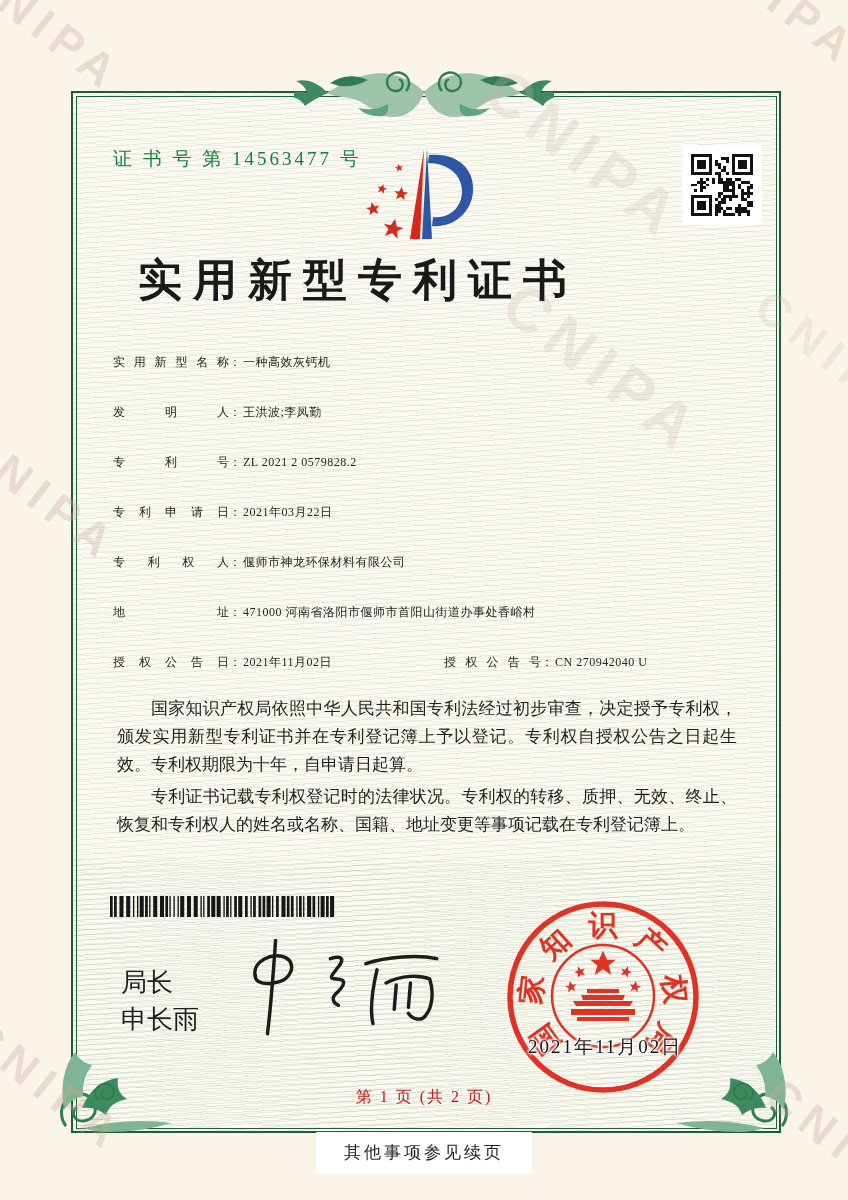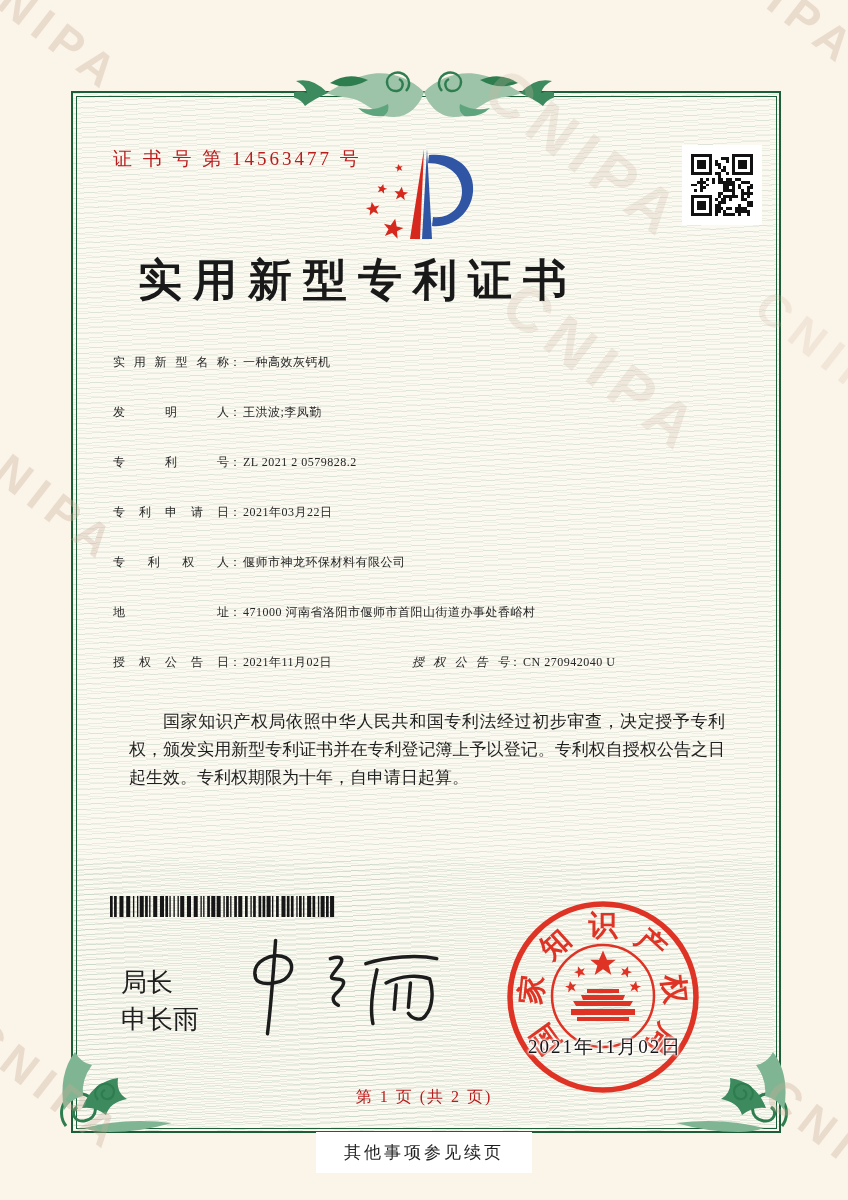--- a/index.html
+++ b/index.html
@@ -19,34 +19,34 @@
            repeating-linear-gradient(176deg, rgba(120,160,135,.15) 0 1px, rgba(0,0,0,0) 1px 5px),
            repeating-linear-gradient(184deg, rgba(120,160,135,.10) 0 1px, rgba(0,0,0,0) 1px 7px),
            #fcf9f0;}
   .frame-inner{position:absolute;inset:2.5px;border:1px solid #1b5e38;}
   .guilloche-strong{position:absolute;left:74px;top:860px;width:700px;height:266px;z-index:2;
          background:repeating-linear-gradient(177deg, rgba(110,155,130,.16) 0 1px, rgba(0,0,0,0) 1px 5px);}
   
   .ornament{position:absolute;z-index:3;pointer-events:none;}
   
   .content{position:absolute;inset:0;z-index:5;}
-  .cert-no{position:absolute;left:113px;top:146px;font-size:19px;color:#b91c1c;letter-spacing:3px;}
+  .cert-no{position:absolute;left:113px;top:146px;font-size:19px;color:#15803d;letter-spacing:3px;}
   .logo{position:absolute;left:360px;top:138px;}
   .qr{position:absolute;left:682px;top:145px;background:#fff;padding:3px;}
   .title{position:absolute;left:0;top:251px;width:716px;text-align:center;
          font-size:44px;font-weight:700;color:#191919;letter-spacing:11px;}
   .fields{position:absolute;left:113px;top:354px;width:632px;}
   .field-row{height:50px;font-size:12px;color:#262626;white-space:nowrap;}
   .flabel{display:inline-block;width:116px;text-align:justify;text-align-last:justify;vertical-align:top;}
   .fcolon{margin:0 2px 0 0;}
   .fvalue{letter-spacing:.5px;}
-  .flabel2{display:inline-block;width:97px;margin-left:80px;text-align:justify;text-align-last:justify;font-style:italic;}
+  .flabel2{display:inline-block;width:97px;margin-left:112px;text-align:justify;text-align-last:justify;}
   .body-text{position:absolute;left:113px;top:692px;width:628px;font-size:17px;
              line-height:28px;color:#1f1f1f;text-align:justify;}
-  .body-text p{margin:16px;text-indent:2em;}
+  .body-text p{margin:4px;text-indent:2em;font-family:Liberation Mono, monospace;}
   .barcode{position:absolute;left:110px;top:896px;}
   .signer{position:absolute;left:121px;top:964px;font-size:26px;color:#1f1f1f;
           font-family:"Liberation Sans","DejaVu Sans",sans-serif;line-height:37px;}
   .signature{position:absolute;left:233px;top:928px;}
   .seal{position:absolute;left:503px;top:897px;opacity:.95;}
   .seal-date{position:absolute;left:528px;top:1034px;font-size:19px;color:#161616;letter-spacing:2px;
              text-shadow:0 0 2px #fff,0 0 3px #fff,0 0 4px #fff,1px 1px 2px #fff,-1px -1px 2px #fff;
              white-space:nowrap;z-index:6;}
   .page-num{position:absolute;left:0;top:1087px;width:848px;text-align:center;
             font-size:16px;color:#b91c1c;letter-spacing:2px;}
@@ -278,20 +278,21 @@
       <div class="field-row">
         <span class="flabel">地址</span><span class="fcolon">：</span><span class="fvalue">471000 河南省洛阳市偃师市首阳山街道办事处香峪村</span>
       </div>
       <div class="field-row">
         <span class="flabel">授权公告日</span><span class="fcolon">：</span><span class="fvalue">2021年11月02日</span><span class="flabel2">授权公告号</span><span class="fcolon">：</span><span class="fvalue">CN 270942040 U</span>
       </div>
     </div>
 
     <div class="body-text">
       <p>国家知识产权局依照中华人民共和国专利法经过初步审查，决定授予专利权，颁发实用新型专利证书并在专利登记簿上予以登记。专利权自授权公告之日起生效。专利权期限为十年，自申请日起算。</p>
+      <p>专利证书记载专利权登记时的法律状况。专利权的转移、质押、无效、终止、恢复和专利权人的姓名或名称、国籍、地址变更等事项记载在专利登记簿上。</p>
     </div>
 
     <svg class="barcode" id="barcode" width="230" height="21">
         <rect x="0" y="0" width="2.7" height="21" fill="#161616"></rect>
         <rect x="4.050000000000001" y="0" width="2.7" height="21" fill="#161616"></rect>
         <rect x="9.450000000000001" y="0" width="4.050000000000001" height="21" fill="#161616"></rect>
         <rect x="16.200000000000003" y="0" width="4.050000000000001" height="21" fill="#161616"></rect>
         <rect x="22.950000000000003" y="0" width="1.35" height="21" fill="#161616"></rect>
         <rect x="27.000000000000004" y="0" width="1.35" height="21" fill="#161616"></rect>
         <rect x="29.700000000000003" y="0" width="4.050000000000001" height="21" fill="#161616"></rect>

